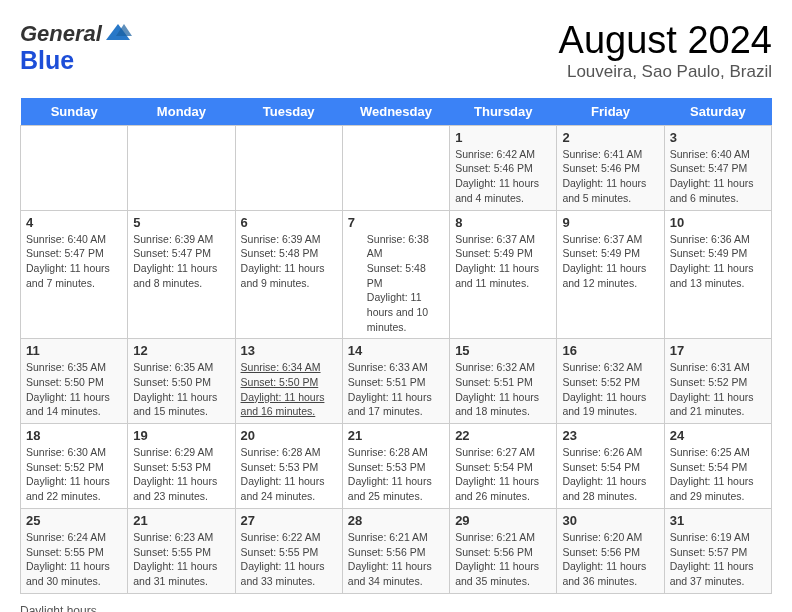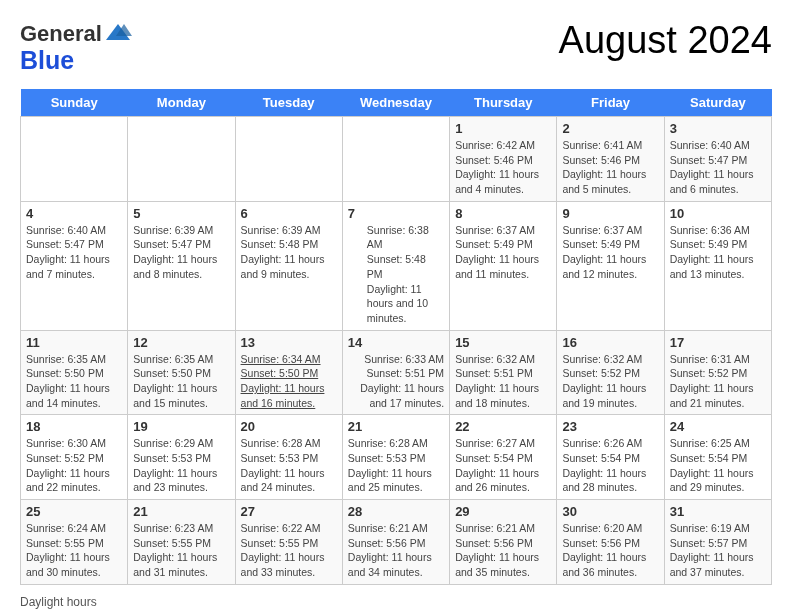--- a/index.html
+++ b/index.html
@@ -18,20 +18,21 @@
     }
     .logo {
       display: flex;
       align-items: center;
     }
     .logo-text-general {
       font-size: 22px;
       font-weight: bold;
       color: #333;
       line-height: 1;
+      font-style: italic;
     }
     .logo-text-blue {
       font-size: 25px;
       font-weight: bold;
       color: #1d4ed8;
       line-height: 1;
     }
     .logo-icon {
       width: 28px;
       height: 28px;
@@ -105,20 +106,21 @@
         <svg class="logo-icon" viewBox="0 0 28 28">
           <polygon points="14,4 26,20 2,20" fill="#2878c8"></polygon>
           <polygon points="20,4 28,16 12,16" fill="#1a5fa0" opacity="0.7"></polygon>
         </svg>
       </div>
       <div class="logo-text-blue">Blue</div>
     </div>
   </div>
   <div class="title-area">
     <div class="calendar-title">August 2024</div>
+    <div class="calendar-subtitle">Louveira, Sao Paulo, Brazil</div>
   </div>
 </div>
 
 <table>
   <thead>
     <tr>
       <th>Sunday</th>
       <th>Monday</th>
       <th>Tuesday</th>
       <th>Wednesday</th>
@@ -210,21 +212,21 @@
 Daylight: 11 hours and 15 minutes.</div>
         </td>
         <td>
           <div class="day-number">13</div>
           <div class="day-info" style="white-space: pre-line; text-decoration: underline;">Sunrise: 6:34 AM
 Sunset: 5:50 PM
 Daylight: 11 hours and 16 minutes.</div>
         </td>
         <td>
           <div class="day-number">14</div>
-          <div class="day-info" style="white-space: pre-line; text-align: right;">Sunrise: 6:33 AM
+          <div class="day-info" style="white-space: pre-line;">Sunrise: 6:33 AM
 Sunset: 5:51 PM
 Daylight: 11 hours and 17 minutes.</div>
         </td>
         <td>
           <div class="day-number">15</div>
           <div class="day-info" style="white-space: pre-line;">Sunrise: 6:32 AM
 Sunset: 5:51 PM
 Daylight: 11 hours and 18 minutes.</div>
         </td>
         <td>

